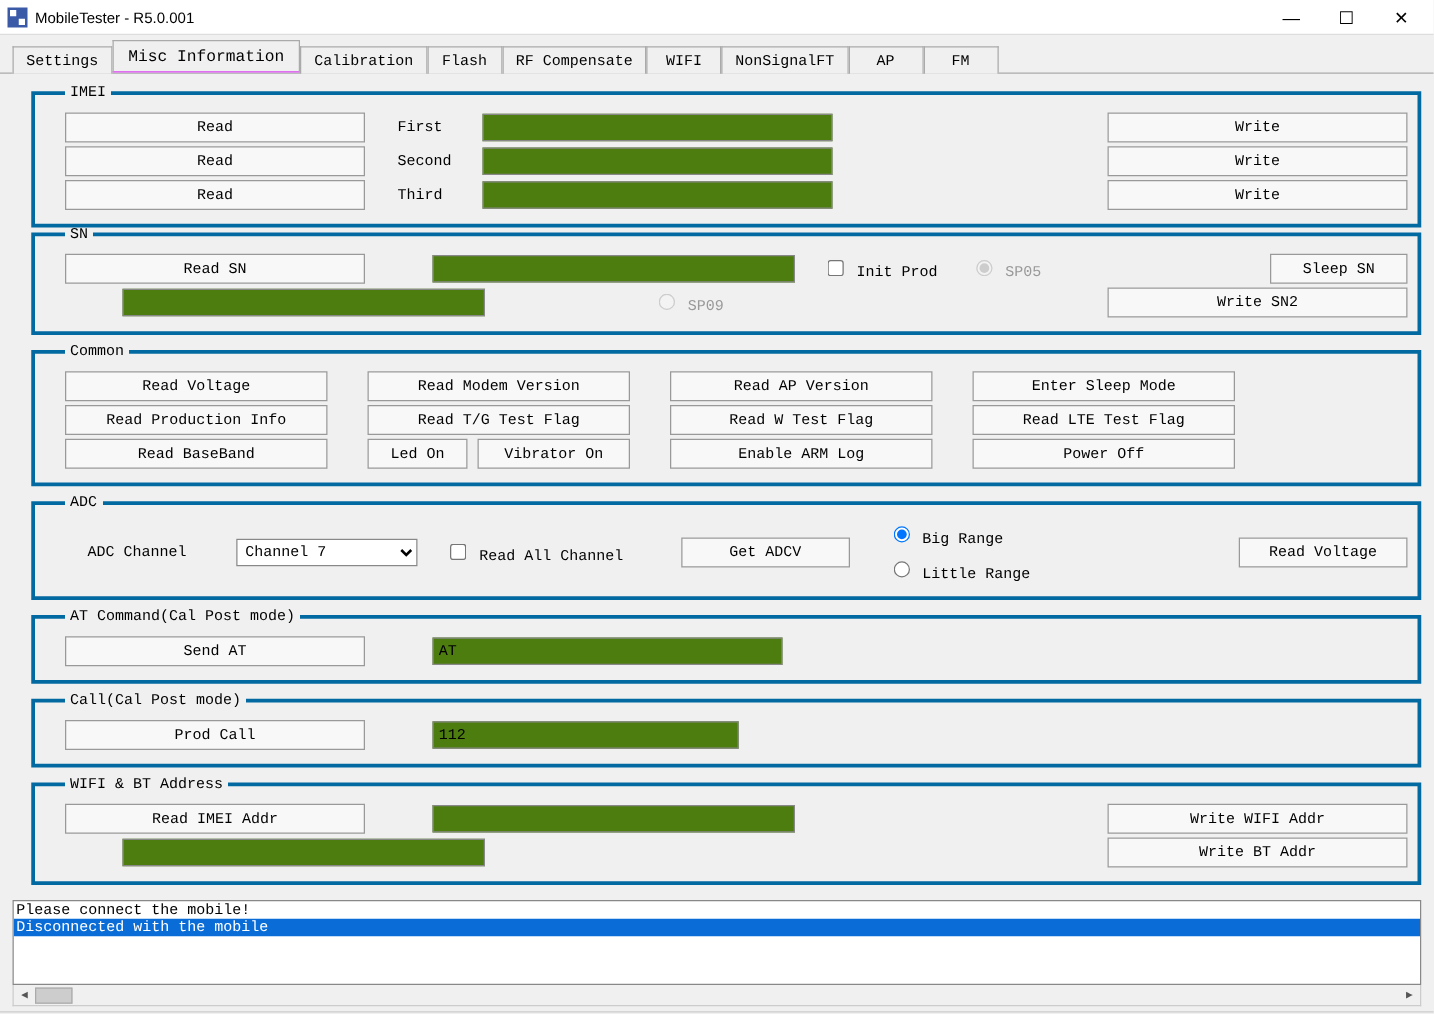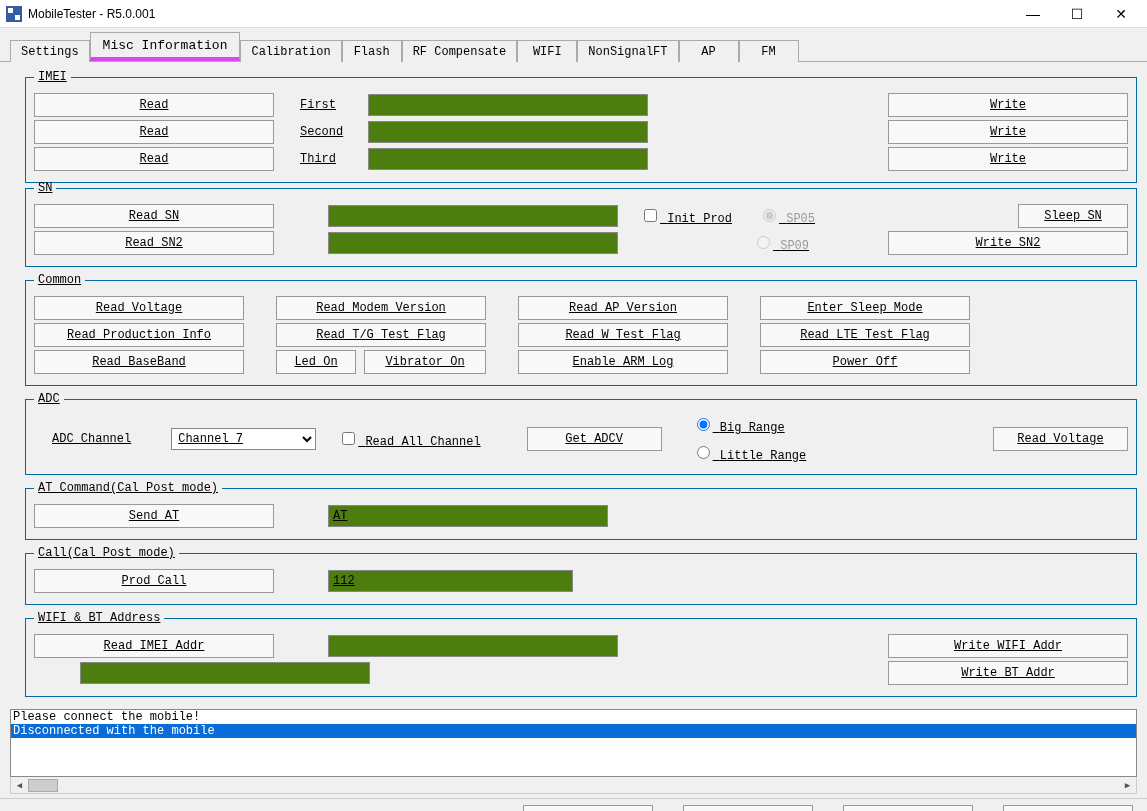--- a/index.html
+++ b/index.html
@@ -68,34 +68,33 @@
     background: #f0f0f0;
     margin-right: 0px;
     min-width: 60px;
     text-align: center;
     cursor: pointer;
     position: relative;
     top: 1px;
   }
   .tab.active {
     background: #f0f0f0;
-    border-bottom: 4px solid #d946ef;
+    border-bottom: 1px solid #d946ef;
     font-size: 13px;
     padding: 5px 12px 4px 12px;
     top: 0;
   }
   .content {
     padding: 6px 10px 2px 25px;
   }
   fieldset {
-    border: 1px solid #0369a1;
+    border: 3px solid #0369a1;
     margin: 2px 0 6px 0;
-    padding: 6px 8px 8px 8px;
+    padding: 6px 8px 8px 24px;
     position: relative;
-    text-decoration: underline;
   }
   legend {
     padding: 0 4px;
     font-size: 12px;
   }
   .row { display: flex; align-items: center; margin: 3px 0; gap: 8px; }
   button.win {
     font-family: "Courier New", monospace;
     font-size: 12px;
     background: #f8f8f8;
@@ -228,21 +227,20 @@
       <span style="width:38px"></span>
       <input class="txt" style="width: 290px;" value="">
       <span style="width:6px"></span>
       <label><input type="checkbox" style=""> <span>Init Prod</span></label>
       <span style="width:10px"></span>
       <span class="radio-disabled"><label><input type="radio" checked="" disabled="" style=""> <span>SP05</span></label></span>
       <span style="flex:1"></span>
       <button class="win" style="width:110px">Sleep SN</button>
     </div>
     <div class="row">
-      <button class="win" style="width:240px">Read SN2</button>
       <span style="width:38px"></span>
       <input class="txt" style="width: 290px;" value="">
       <span style="width:118px"></span>
       <span class="radio-disabled"><label><input type="radio" disabled="" style=""> <span>SP09</span></label></span>
       <span style="flex:1"></span>
       <button class="win" style="width:240px">Write SN2</button>
     </div>
   </fieldset>
 
   <fieldset>

